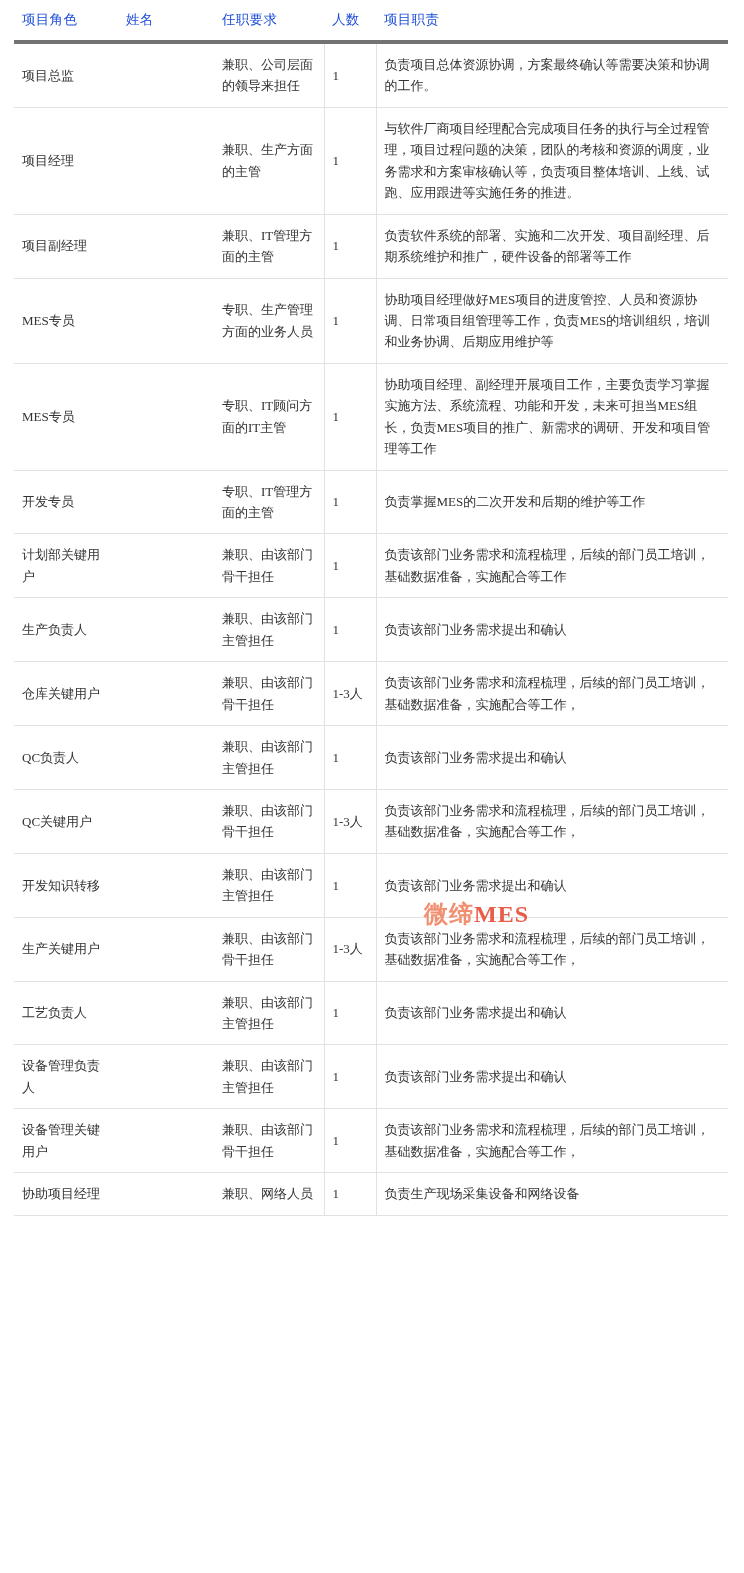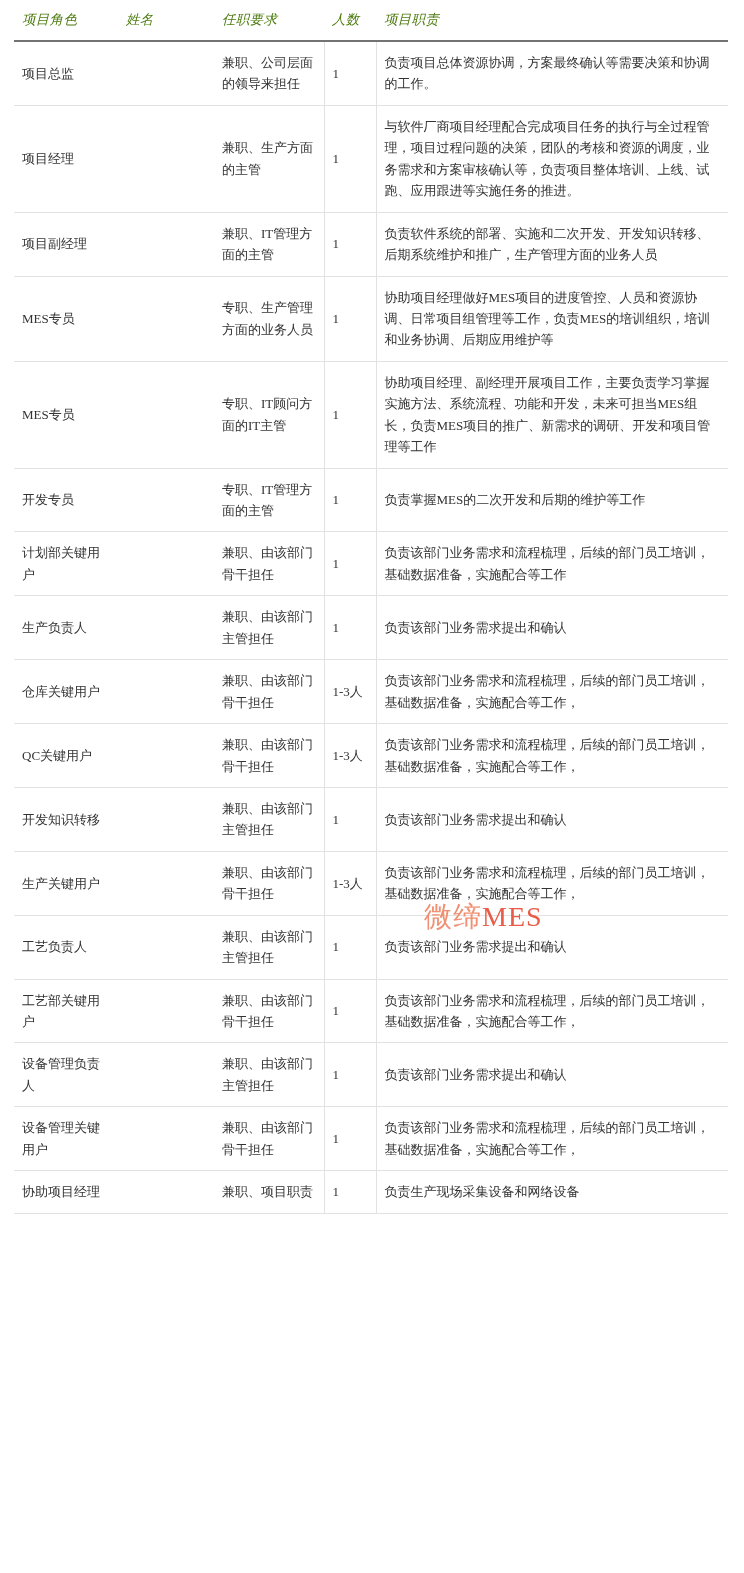--- a/index.html
+++ b/index.html
@@ -30,25 +30,24 @@
   table.role-table col.c1 { width: 96px; }
   table.role-table col.c2 { width: 110px; }
   table.role-table col.c3 { width: 52px; }
   table.role-table col.c4 { width: 352px; }
 
   table.role-table thead th {
     font-weight: normal;
     text-align: left;
     vertical-align: middle;
     padding: 11px 8px 11px 8px;
-    border-bottom: 2px solid #737373;
-    color: #4d7c0f;
+    border-bottom: 4px solid #737373;
+    color: #1d4ed8;
     font-size: 13.5px;
     letter-spacing: 0.3px;
-    font-style: italic;
   }
   thead th.h-count { text-align: left; padding-left: 10px;}
   thead th.h-duty { padding-left: 14px; }
 
   table.role-table tbody td {
     vertical-align: middle;
     padding: 10px 8px;
     border-bottom: 1px solid #e2e2e2;
     line-height: 1.65;
     font-size: 13px;
@@ -68,22 +67,22 @@
     padding-right: 16px;
     margin-left: 36px;
   }
   tbody tr:last-child td { border-bottom: 1px solid #e2e2e2; }
 
   .watermark {
     position: absolute;
     left: 424px;
     top: 898px;
     font-family: "Liberation Serif", serif;
-    font-size: 28px;
-    font-weight: normal;
+    font-size: 24px;
+    font-weight: bold;
     color: #f08a6a;
     letter-spacing: 1px;
     white-space: nowrap;
     pointer-events: none;
     opacity: 0.95;
   }
   .watermark .wm-mes {
     color: #e8543f;
     font-family: "Liberation Serif", serif;
   }
@@ -124,21 +123,21 @@
           <td class="col-name cjk"></td>
           <td class="col-req cjk">兼职、生产方面的主管</td>
           <td class="col-count cjk">1</td>
           <td class="col-duty cjk">与软件厂商项目经理配合完成项目任务的执行与全过程管理，项目过程问题的决策，团队的考核和资源的调度，业务需求和方案审核确认等，负责项目整体培训、上线、试跑、应用跟进等实施任务的推进。</td>
         </tr>
         <tr>
           <td class="col-role cjk">项目副经理</td>
           <td class="col-name cjk"></td>
           <td class="col-req cjk">兼职、IT管理方面的主管</td>
           <td class="col-count cjk">1</td>
-          <td class="col-duty cjk">负责软件系统的部署、实施和二次开发、开发知识转移、后期系统维护和推广，生产管理方面的业务人员</td>
+          <td class="col-duty cjk">负责软件系统的部署、实施和二次开发、项目副经理、后期系统维护和推广，硬件设备的部署等工作</td>
         </tr>
         <tr>
           <td class="col-role cjk">MES专员</td>
           <td class="col-name cjk"></td>
           <td class="col-req cjk">专职、生产管理方面的业务人员</td>
           <td class="col-count cjk">1</td>
           <td class="col-duty cjk">协助项目经理做好MES项目的进度管控、人员和资源协调、日常项目组管理等工作，负责MES的培训组织，培训和业务协调、后期应用维护等</td>
         </tr>
         <tr>
           <td class="col-role cjk">MES专员</td>
@@ -169,20 +168,27 @@
           <td class="col-duty cjk">负责该部门业务需求提出和确认</td>
         </tr>
         <tr>
           <td class="col-role cjk">仓库关键用户</td>
           <td class="col-name cjk"></td>
           <td class="col-req cjk">兼职、由该部门骨干担任</td>
           <td class="col-count cjk">1-3人</td>
           <td class="col-duty cjk">负责该部门业务需求和流程梳理，后续的部门员工培训，基础数据准备，实施配合等工作，</td>
         </tr>
         <tr>
+          <td class="col-role cjk">QC负责人</td>
+          <td class="col-name cjk"></td>
+          <td class="col-req cjk">兼职、由该部门主管担任</td>
+          <td class="col-count cjk">1</td>
+          <td class="col-duty cjk">负责该部门业务需求提出和确认</td>
+        </tr>
+        <tr>
           <td class="col-role cjk">QC关键用户</td>
           <td class="col-name cjk"></td>
           <td class="col-req cjk">兼职、由该部门骨干担任</td>
           <td class="col-count cjk">1-3人</td>
           <td class="col-duty cjk">负责该部门业务需求和流程梳理，后续的部门员工培训，基础数据准备，实施配合等工作，</td>
         </tr>
         <tr>
           <td class="col-role cjk">开发知识转移</td>
           <td class="col-name cjk"></td>
           <td class="col-req cjk">兼职、由该部门主管担任</td>
@@ -197,44 +203,37 @@
           <td class="col-duty cjk">负责该部门业务需求和流程梳理，后续的部门员工培训，基础数据准备，实施配合等工作，</td>
         </tr>
         <tr>
           <td class="col-role cjk">工艺负责人</td>
           <td class="col-name cjk"></td>
           <td class="col-req cjk">兼职、由该部门主管担任</td>
           <td class="col-count cjk">1</td>
           <td class="col-duty cjk">负责该部门业务需求提出和确认</td>
         </tr>
         <tr>
-          <td class="col-role cjk">工艺部关键用户</td>
-          <td class="col-name cjk"></td>
-          <td class="col-req cjk">兼职、由该部门骨干担任</td>
-          <td class="col-count cjk">1</td>
-          <td class="col-duty cjk">负责该部门业务需求和流程梳理，后续的部门员工培训，基础数据准备，实施配合等工作，</td>
-        </tr>
-        <tr>
           <td class="col-role cjk">设备管理负责人</td>
           <td class="col-name cjk"></td>
           <td class="col-req cjk">兼职、由该部门主管担任</td>
           <td class="col-count cjk">1</td>
           <td class="col-duty cjk">负责该部门业务需求提出和确认</td>
         </tr>
         <tr>
           <td class="col-role cjk">设备管理关键用户</td>
           <td class="col-name cjk"></td>
           <td class="col-req cjk">兼职、由该部门骨干担任</td>
           <td class="col-count cjk">1</td>
           <td class="col-duty cjk">负责该部门业务需求和流程梳理，后续的部门员工培训，基础数据准备，实施配合等工作，</td>
         </tr>
         <tr>
           <td class="col-role cjk">协助项目经理</td>
           <td class="col-name cjk"></td>
-          <td class="col-req cjk">兼职、项目职责</td>
+          <td class="col-req cjk">兼职、网络人员</td>
           <td class="col-count cjk">1</td>
           <td class="col-duty cjk">负责生产现场采集设备和网络设备</td>
         </tr>
       </tbody>
   </table>
 
   <div class="watermark">
     <span>微缔</span><span class="wm-mes">MES</span>
   </div>
 

